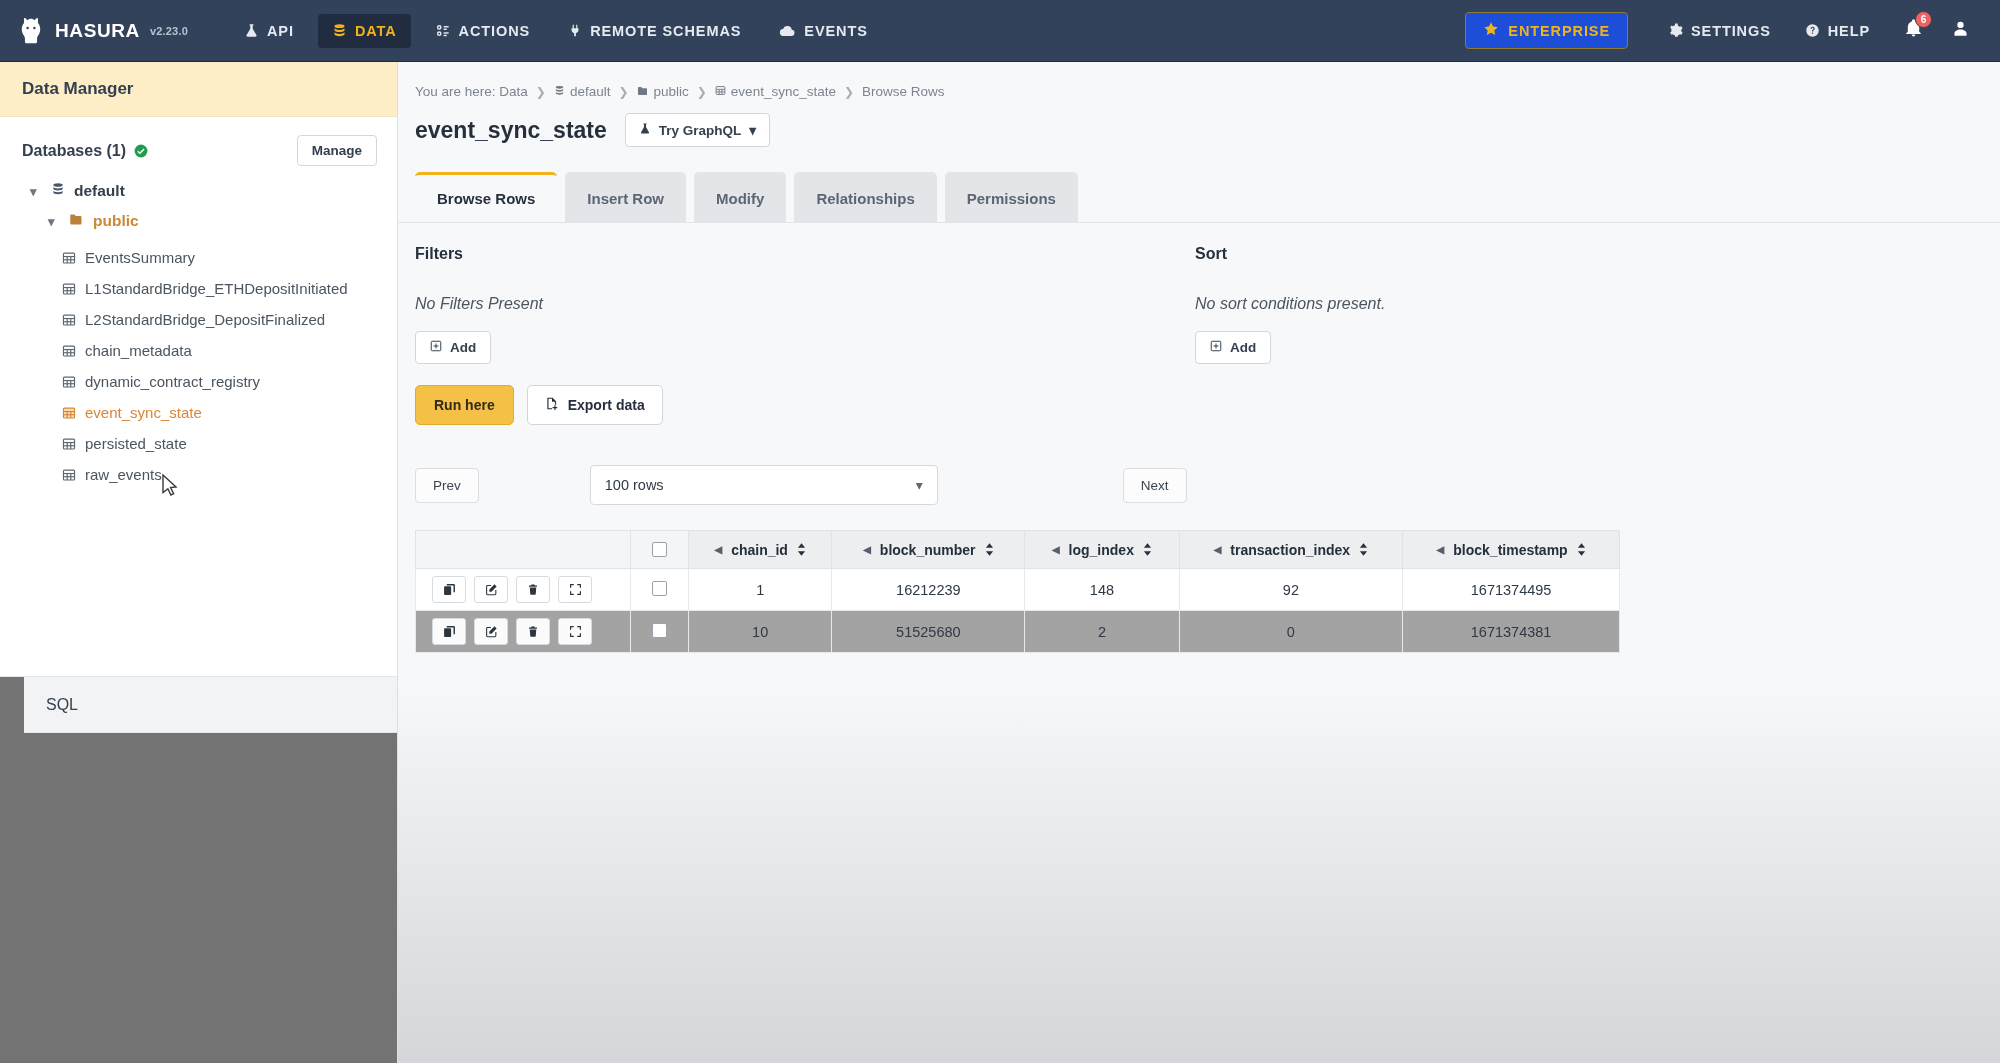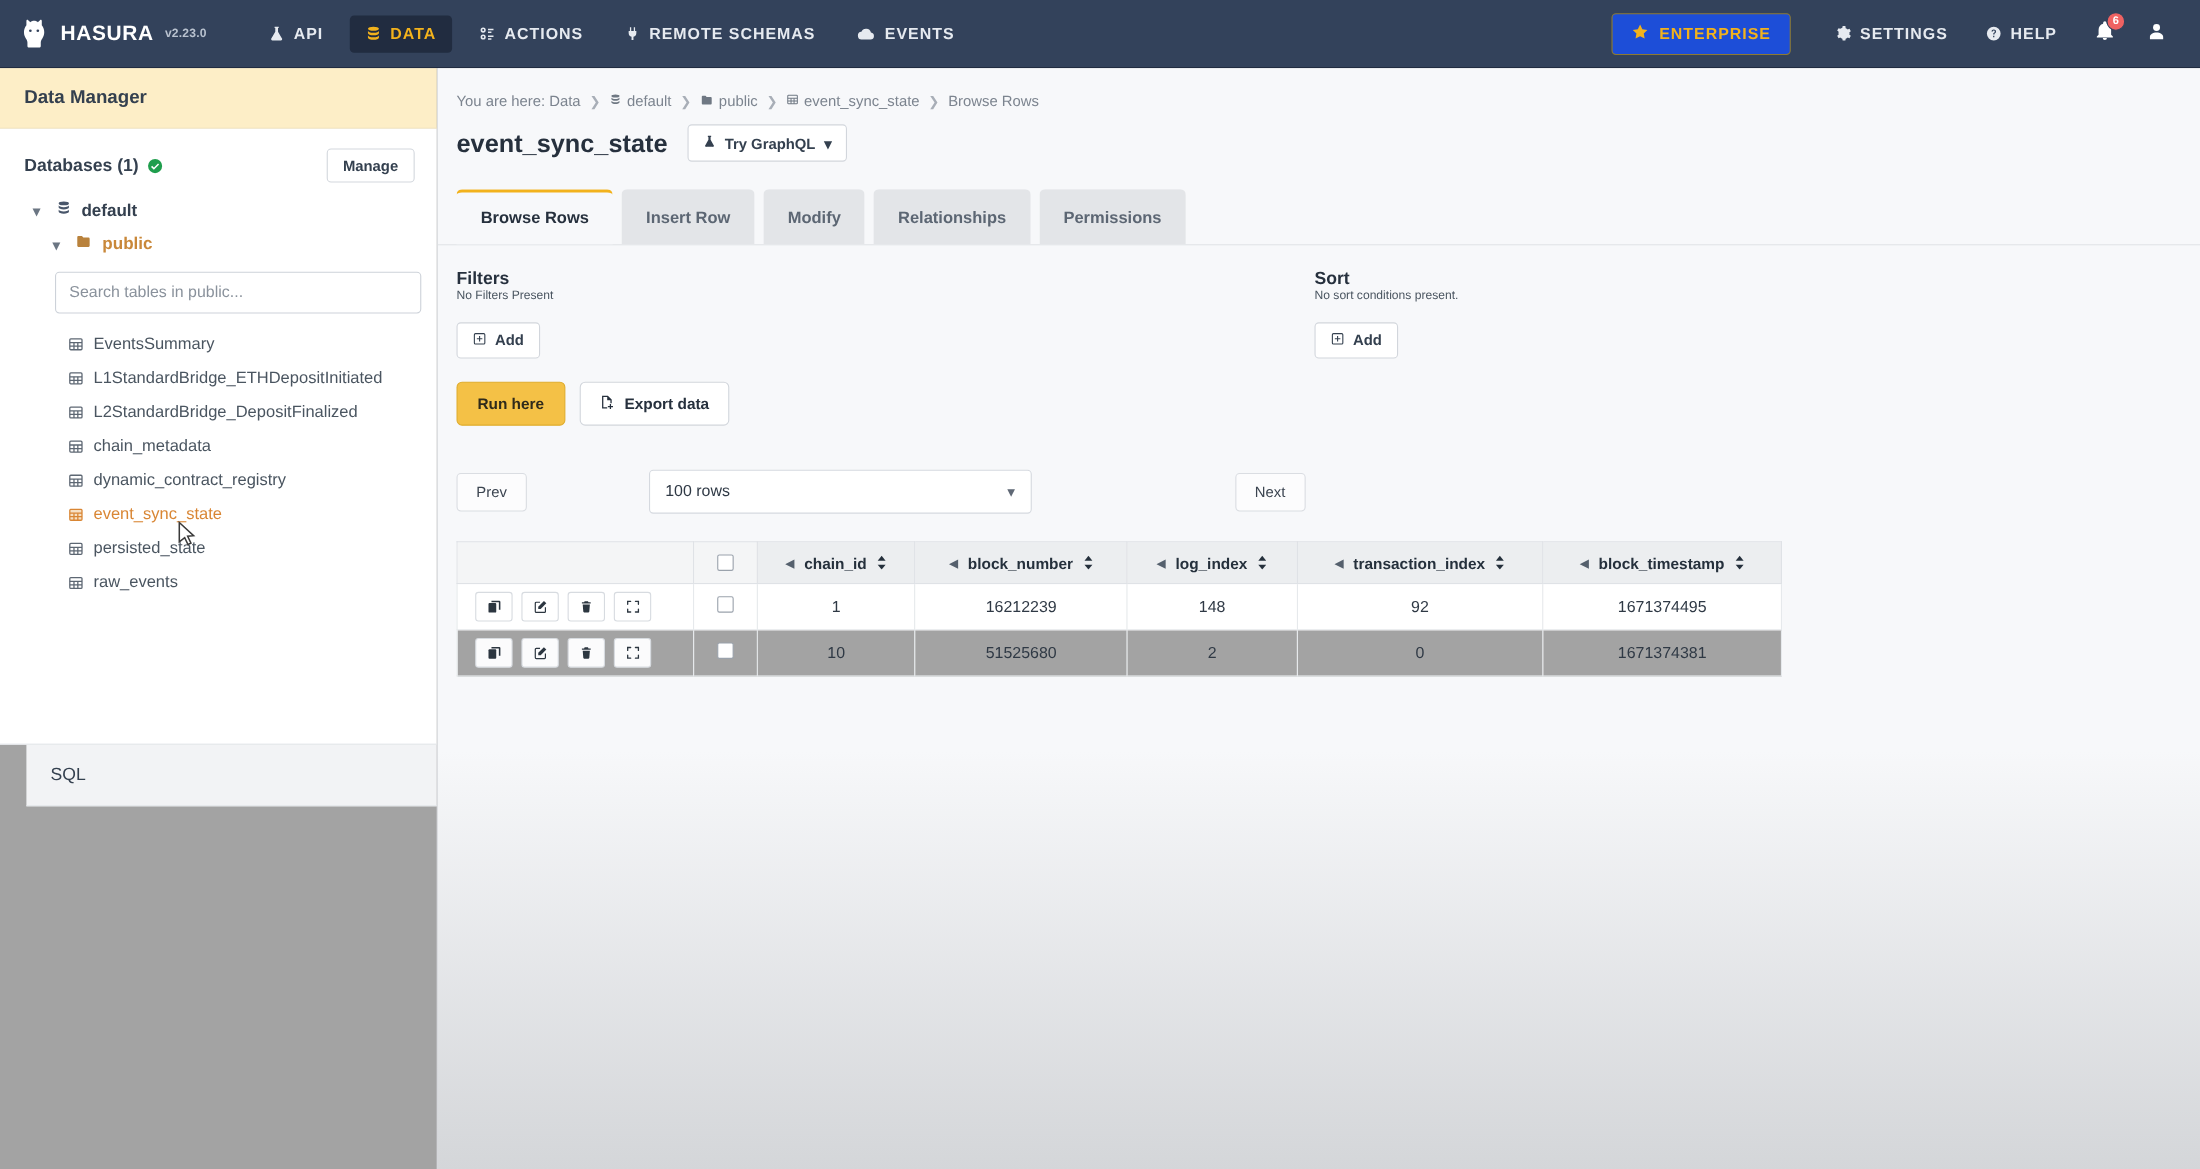--- a/index.html
+++ b/index.html
@@ -57,21 +57,21 @@
     background: #ef6262; color: #fff; border-radius: 50%;
     min-width: 17px; height: 17px; font-size: 10px; font-weight: bold;
     display: flex; align-items: center; justify-content: center;
     border: 1.5px solid #33425b;
   }
   .avatar-btn { padding: 10px 14px; cursor: pointer; }
 
   
   #sidebar {
     position: absolute; top: 62px; left: 0; width: 398px; height: 1001px;
-    background: #a3a3a3; border-right: 1px solid #dcdfe4;
+    background: #737373; border-right: 1px solid #dcdfe4;
   }
   .dm-header {
     background: #fdeec7; height: 55px; display: flex; align-items: center;
     padding-left: 22px; border-bottom: 1px solid #f2e4bf;
   }
   .dm-title { font-size: 17px; font-weight: bold; color: #34404f; }
 
   .db-panel { background: #fff; border-bottom: 1px solid #e3e6ea; padding-bottom: 12px;
               min-height: 560px; }
   .db-row {
@@ -147,21 +147,21 @@
   .tab.active {
     background: #f7f8fa; color: #26303d; border-top: 3px solid #f2b21c;
   }
 
   .panel-sep { height: 1px; background: #e1e4e8; margin-top: 0; }
 
   .fs-wrap { display: flex; padding: 22px 0 0 17px; }
   .fs-col-filters { width: 780px; }
   .fs-col-sort { width: 500px; }
   .fs-head { font-size: 16px; font-weight: bold; color: #26303d; }
-  .fs-empty { font-size: 11px; color: #4a5560; margin-top: 0; }
+  .fs-empty { font-size: 16px; color: #4a5560; font-style: italic; margin-top: 32px; }
   .add-btn {
     margin-top: 18px; display: inline-flex; align-items: center; gap: 8px;
     border: 1px solid #d2d6dc; background: #fff; border-radius: 4px;
     padding: 8px 14px; font-size: 13.5px; font-weight: bold; color: #34404f;
     cursor: pointer;
   }
   .action-row { display: flex; gap: 13px; margin-top: 21px; }
   .run-btn {
     background: #f4c146; border: 1px solid #e0ad2d; border-radius: 5px;
     padding: 10px 18px; font-size: 14px; font-weight: bold; color: #2f2a1b;
@@ -370,23 +370,20 @@
     <div class="tree-row lvl2">
       <span class="chev">▾</span>
       <span>
         <svg width="15" height="13" viewBox="0 0 24 20" fill="#b9823c">
           <path d="M2 3.6A1.6 1.6 0 0 1 3.6 2h5.2l2 2.4h7.6A1.6 1.6 0 0 1 20 6v10.4a1.6 1.6 0 0 1-1.6 1.6H3.6A1.6 1.6 0 0 1 2 16.4V3.6z"></path>
         </svg>
       </span>
       <span>public</span>
     </div>
 
-    <div class="search-wrap">
-      <input class="search-input" type="text" placeholder="Search tables in public..." style="">
-    </div>
 
     <div class="tbl-list">
       <div class="tbl-item">
         <span class="gico">
           <svg width="14" height="14" viewBox="0 0 24 24" fill="none" stroke="#5d6773" stroke-width="2">
             <rect x="2.5" y="3.5" width="19" height="17" rx="1.6"></rect>
             <line x1="2.5" y1="9.5" x2="21.5" y2="9.5"></line>
               <line x1="2.5" y1="15" x2="21.5" y2="15"></line>
             <line x1="9" y1="9.5" x2="9" y2="20.5"></line>
               <line x1="15" y1="9.5" x2="15" y2="20.5"></line>

